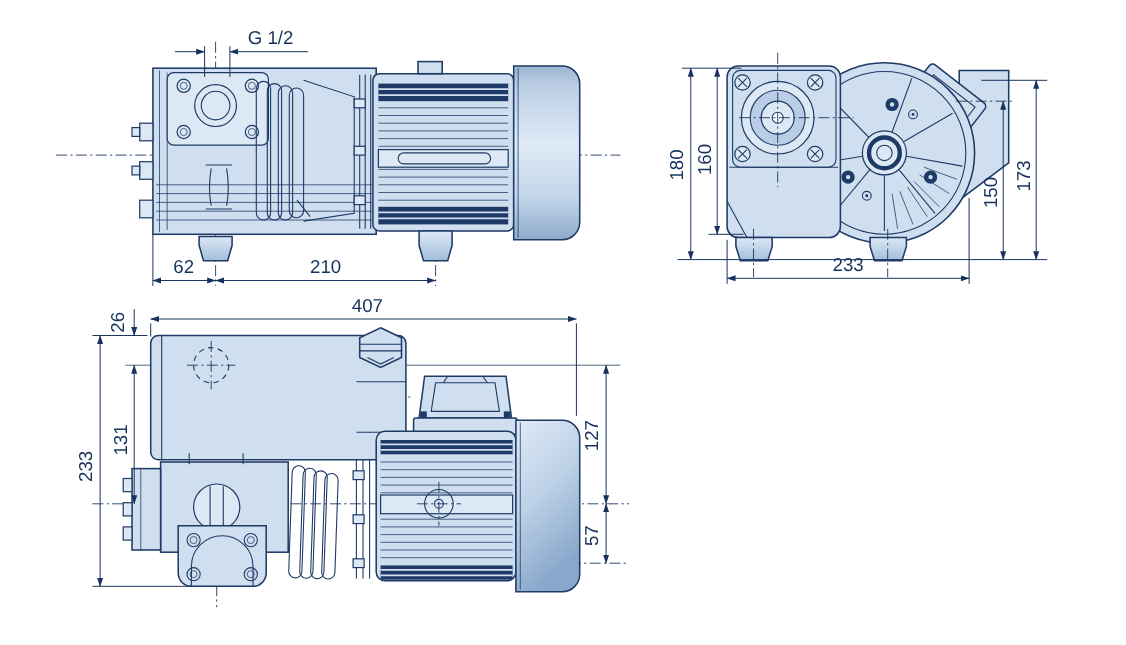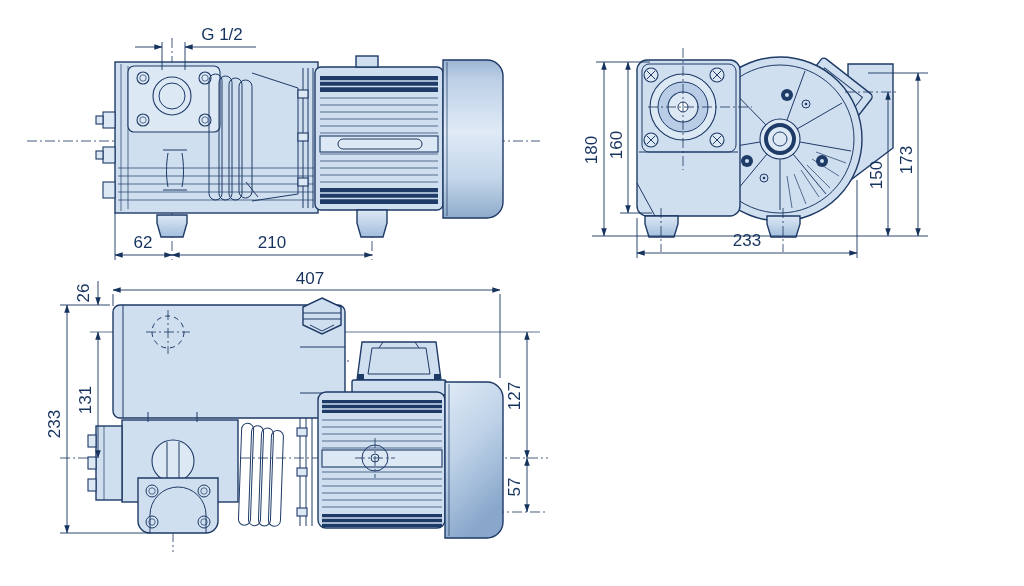--- a/index.html
+++ b/index.html
@@ -1,17 +1,17 @@
 <!DOCTYPE html>
 <html><head>
 <meta charset="utf-8">
 <style>
   html,body{margin:0;padding:0;background:#ffffff;}
   .canvas{position:relative;width:951px;height:586px;background:#fff;overflow:hidden;
-          font-family:"Liberation Sans", sans-serif;}
+          font-family:"Liberation Sans", sans-serif;padding-left:24px;}
   svg{display:block}
   .f  {fill:#cfdfef;stroke:#1e3a66;stroke-width:1.4;}
   .f2 {fill:#dce8f4;stroke:#1e3a66;stroke-width:1.1;}
   .ring{fill:#b9cee6;stroke:#1e3a66;stroke-width:1;}
   .o  {fill:none;stroke:#1e3a66;stroke-width:1;}
   .o7 {fill:none;stroke:#1e3a66;stroke-width:0.7;}
   .dk {fill:#1e3a66;stroke:none;}
   .lt {stroke:#cfdfef;stroke-width:1.6;fill:none;}
   .dim{fill:none;stroke:#16335e;stroke-width:0.9;}
   .cl {fill:none;stroke:#16335e;stroke-width:0.8;stroke-dasharray:10 3 2 3;}

